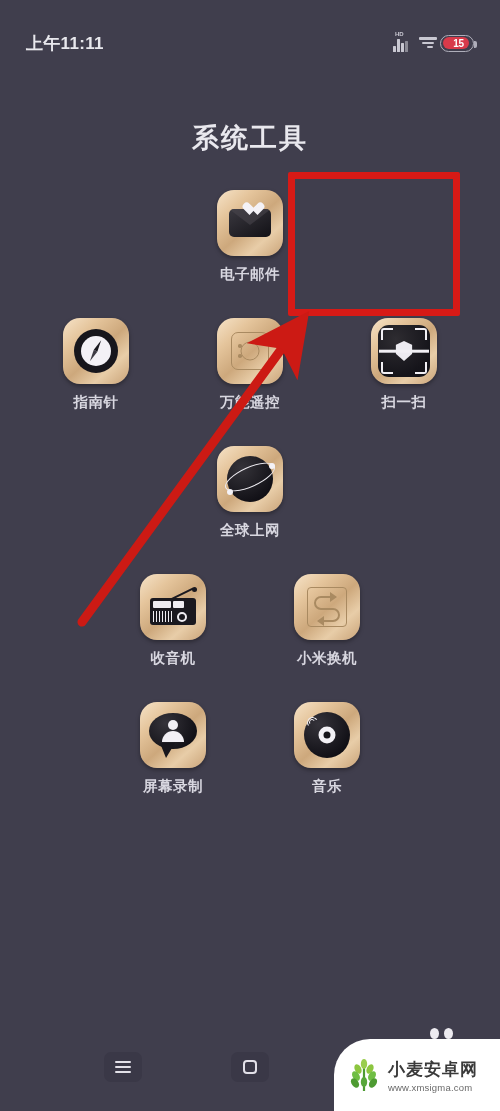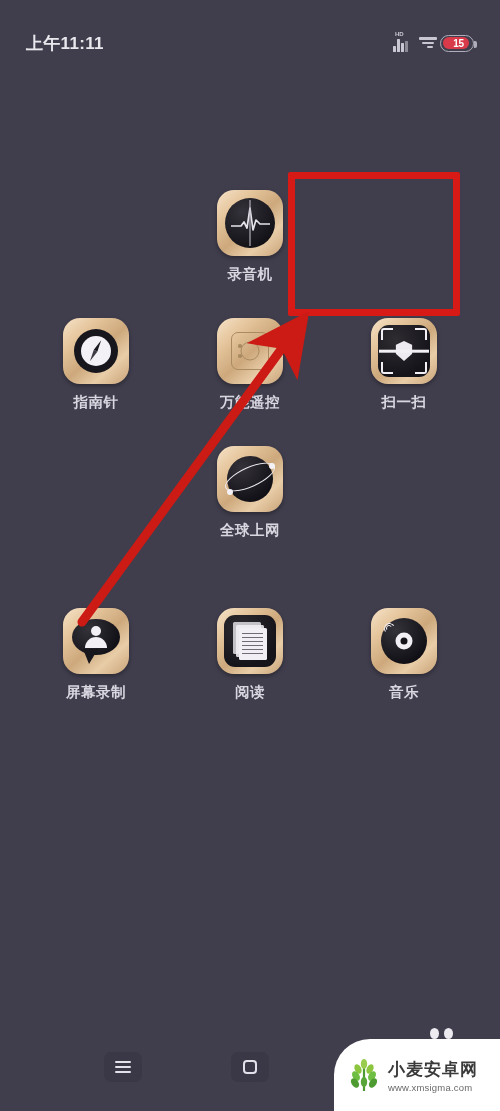--- a/index.html
+++ b/index.html
@@ -263,33 +263,31 @@
           <i></i>
           <i></i>
         </div>
       <div class="battery">
         <div class="batt-fill"></div>
         <div class="batt-text">15</div>
       </div>
     </div>
   </div>
 
+  <div class="page-title">系统工具</div>
 
   <div class="grid">
 
     <div class="row">
       <div class="app">
         <div class="icon">
-          <div class="blk-circle"></div>
-          <svg class="inner" width="66" height="66" viewBox="0 0 66 66">
-            <path d="M14 36 H24 L27 32 L30 38 L33 18 L36 40 L39 30 L43 34 H53" stroke="#E6E3EB" stroke-width="1.7" fill="none" stroke-linejoin="round"></path>
-            <line x1="33" y1="10" x2="33" y2="56" stroke="#BFBCC6" stroke-width="1.1"></line>
-          </svg>
-        </div>
-        <div class="app-label">录音机</div>
+          <div class="env"></div>
+            <div class="heart"></div>
+        </div>
+        <div class="app-label">电子邮件</div>
       </div>
     </div>
 
     <div class="row">
       <div class="app">
         <div class="icon">
           <div class="cmp-ring">
               <div class="cmp-face">
                 <div class="needle"></div>
               </div>
@@ -329,41 +327,53 @@
           <div class="globe"></div>
           <div class="orbit"></div>
           <div class="odot" style="right:8px;top:17px;"></div>
           <div class="odot" style="left:10px;top:43px;"></div>
         </div>
         <div class="app-label">全球上网</div>
       </div>
     </div>
 
     <div class="row">
+      <div class="app">
+        <div class="icon">
+          <div class="rd-ant"></div>
+            <div class="rd-body"></div>
+          <div class="rd-panel"></div>
+            <div class="rd-panel2"></div>
+          <div class="rd-grill"></div>
+            <div class="rd-knob"></div>
+        </div>
+        <div class="app-label">收音机</div>
+      </div>
+      <div class="app">
+        <div class="icon">
+          <div class="mm-box"></div>
+          <svg class="inner" width="66" height="66" viewBox="0 0 66 66">
+            <path d="M41 23 H27 a6 6 0 0 0 0 12 H39 a6 6 0 0 1 0 12 H25" stroke="#A98A61" stroke-width="2" fill="none" stroke-linecap="round"></path>
+            <path d="M36 18 L43 23 L36 28 Z" fill="#A98A61"></path>
+            <path d="M30 42 L23 47 L30 52 Z" fill="#A98A61"></path>
+          </svg>
+        </div>
+        <div class="app-label">小米换机</div>
+      </div>
     </div>
 
     <div class="row">
       <div class="app">
         <div class="icon">
           <div class="bub"></div>
             <div class="bub-tail"></div>
           <div class="pers-h"></div>
             <div class="pers-b"></div>
         </div>
         <div class="app-label">屏幕录制</div>
-      </div>
-      <div class="app">
-        <div class="icon">
-          <div class="blk"></div>
-          <div class="pg pg1"></div>
-            <div class="pg pg2"></div>
-            <div class="pg pg3"></div>
-          <div class="lines"></div>
-        </div>
-        <div class="app-label">阅读</div>
       </div>
       <div class="app">
         <div class="icon">
           <div class="disc"></div>
             <div class="disc-hole"></div>
           <div class="waves">
               <i></i>
               <i></i>
             </div>
         </div>

